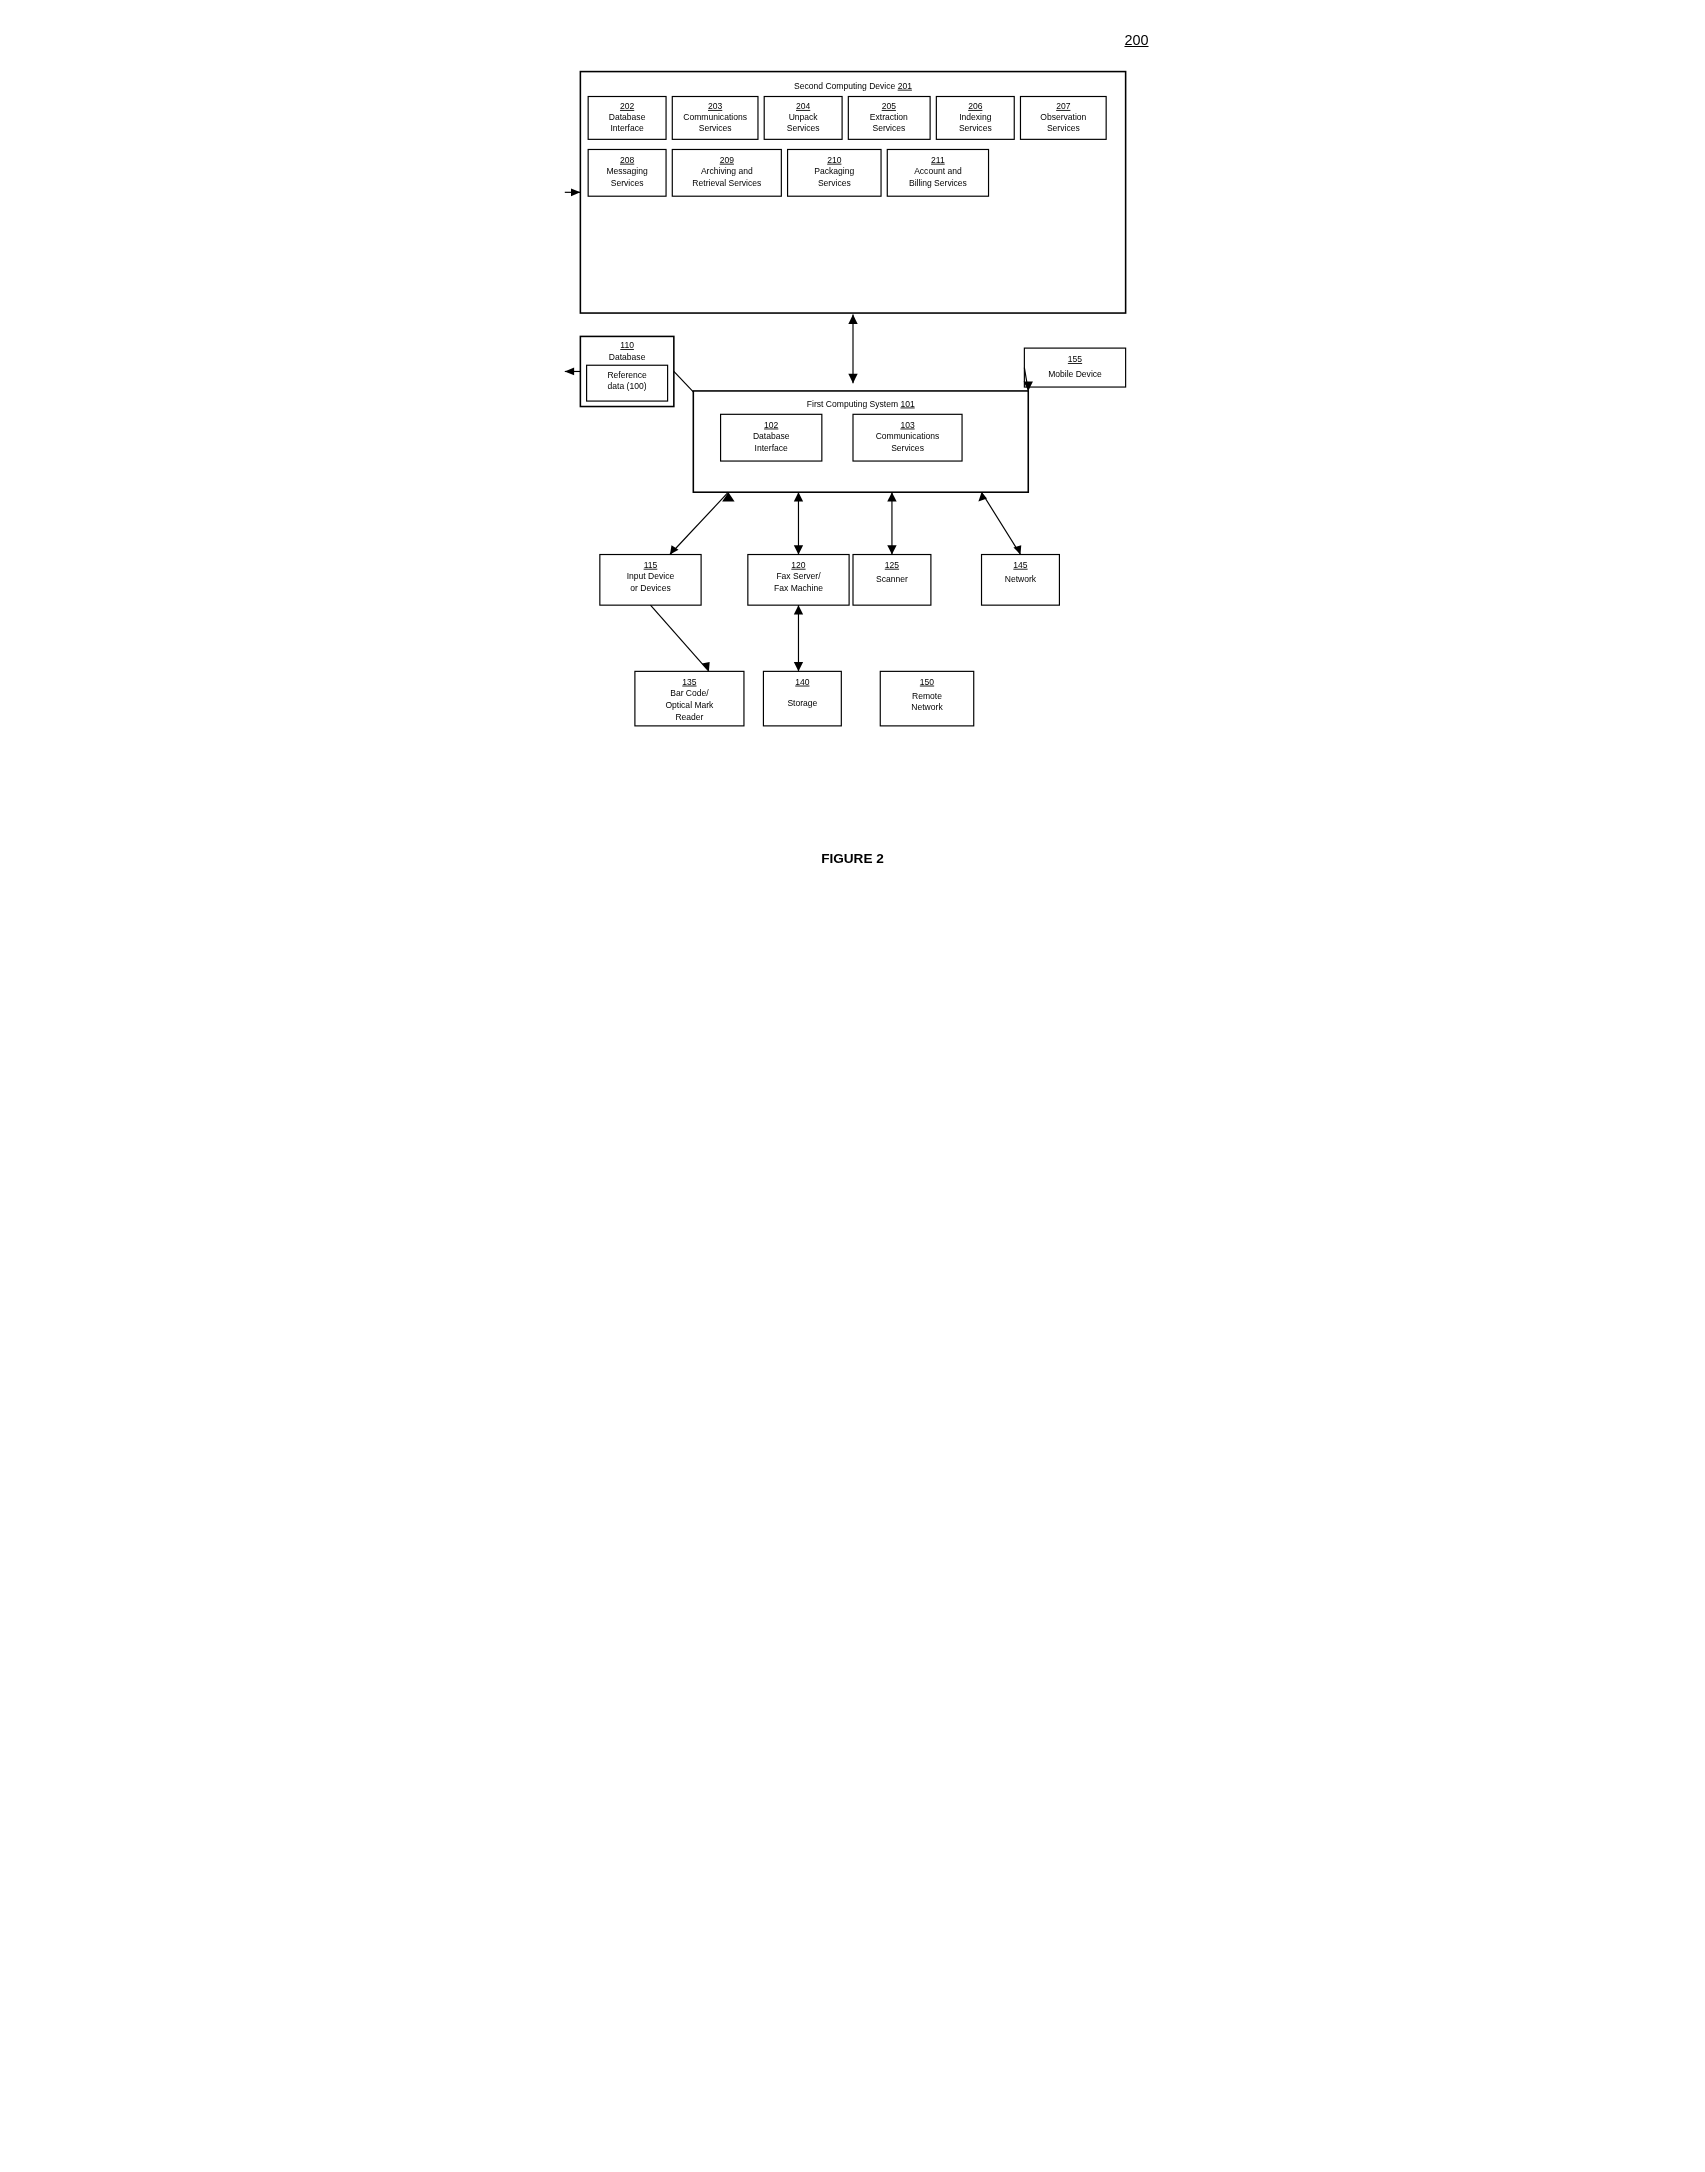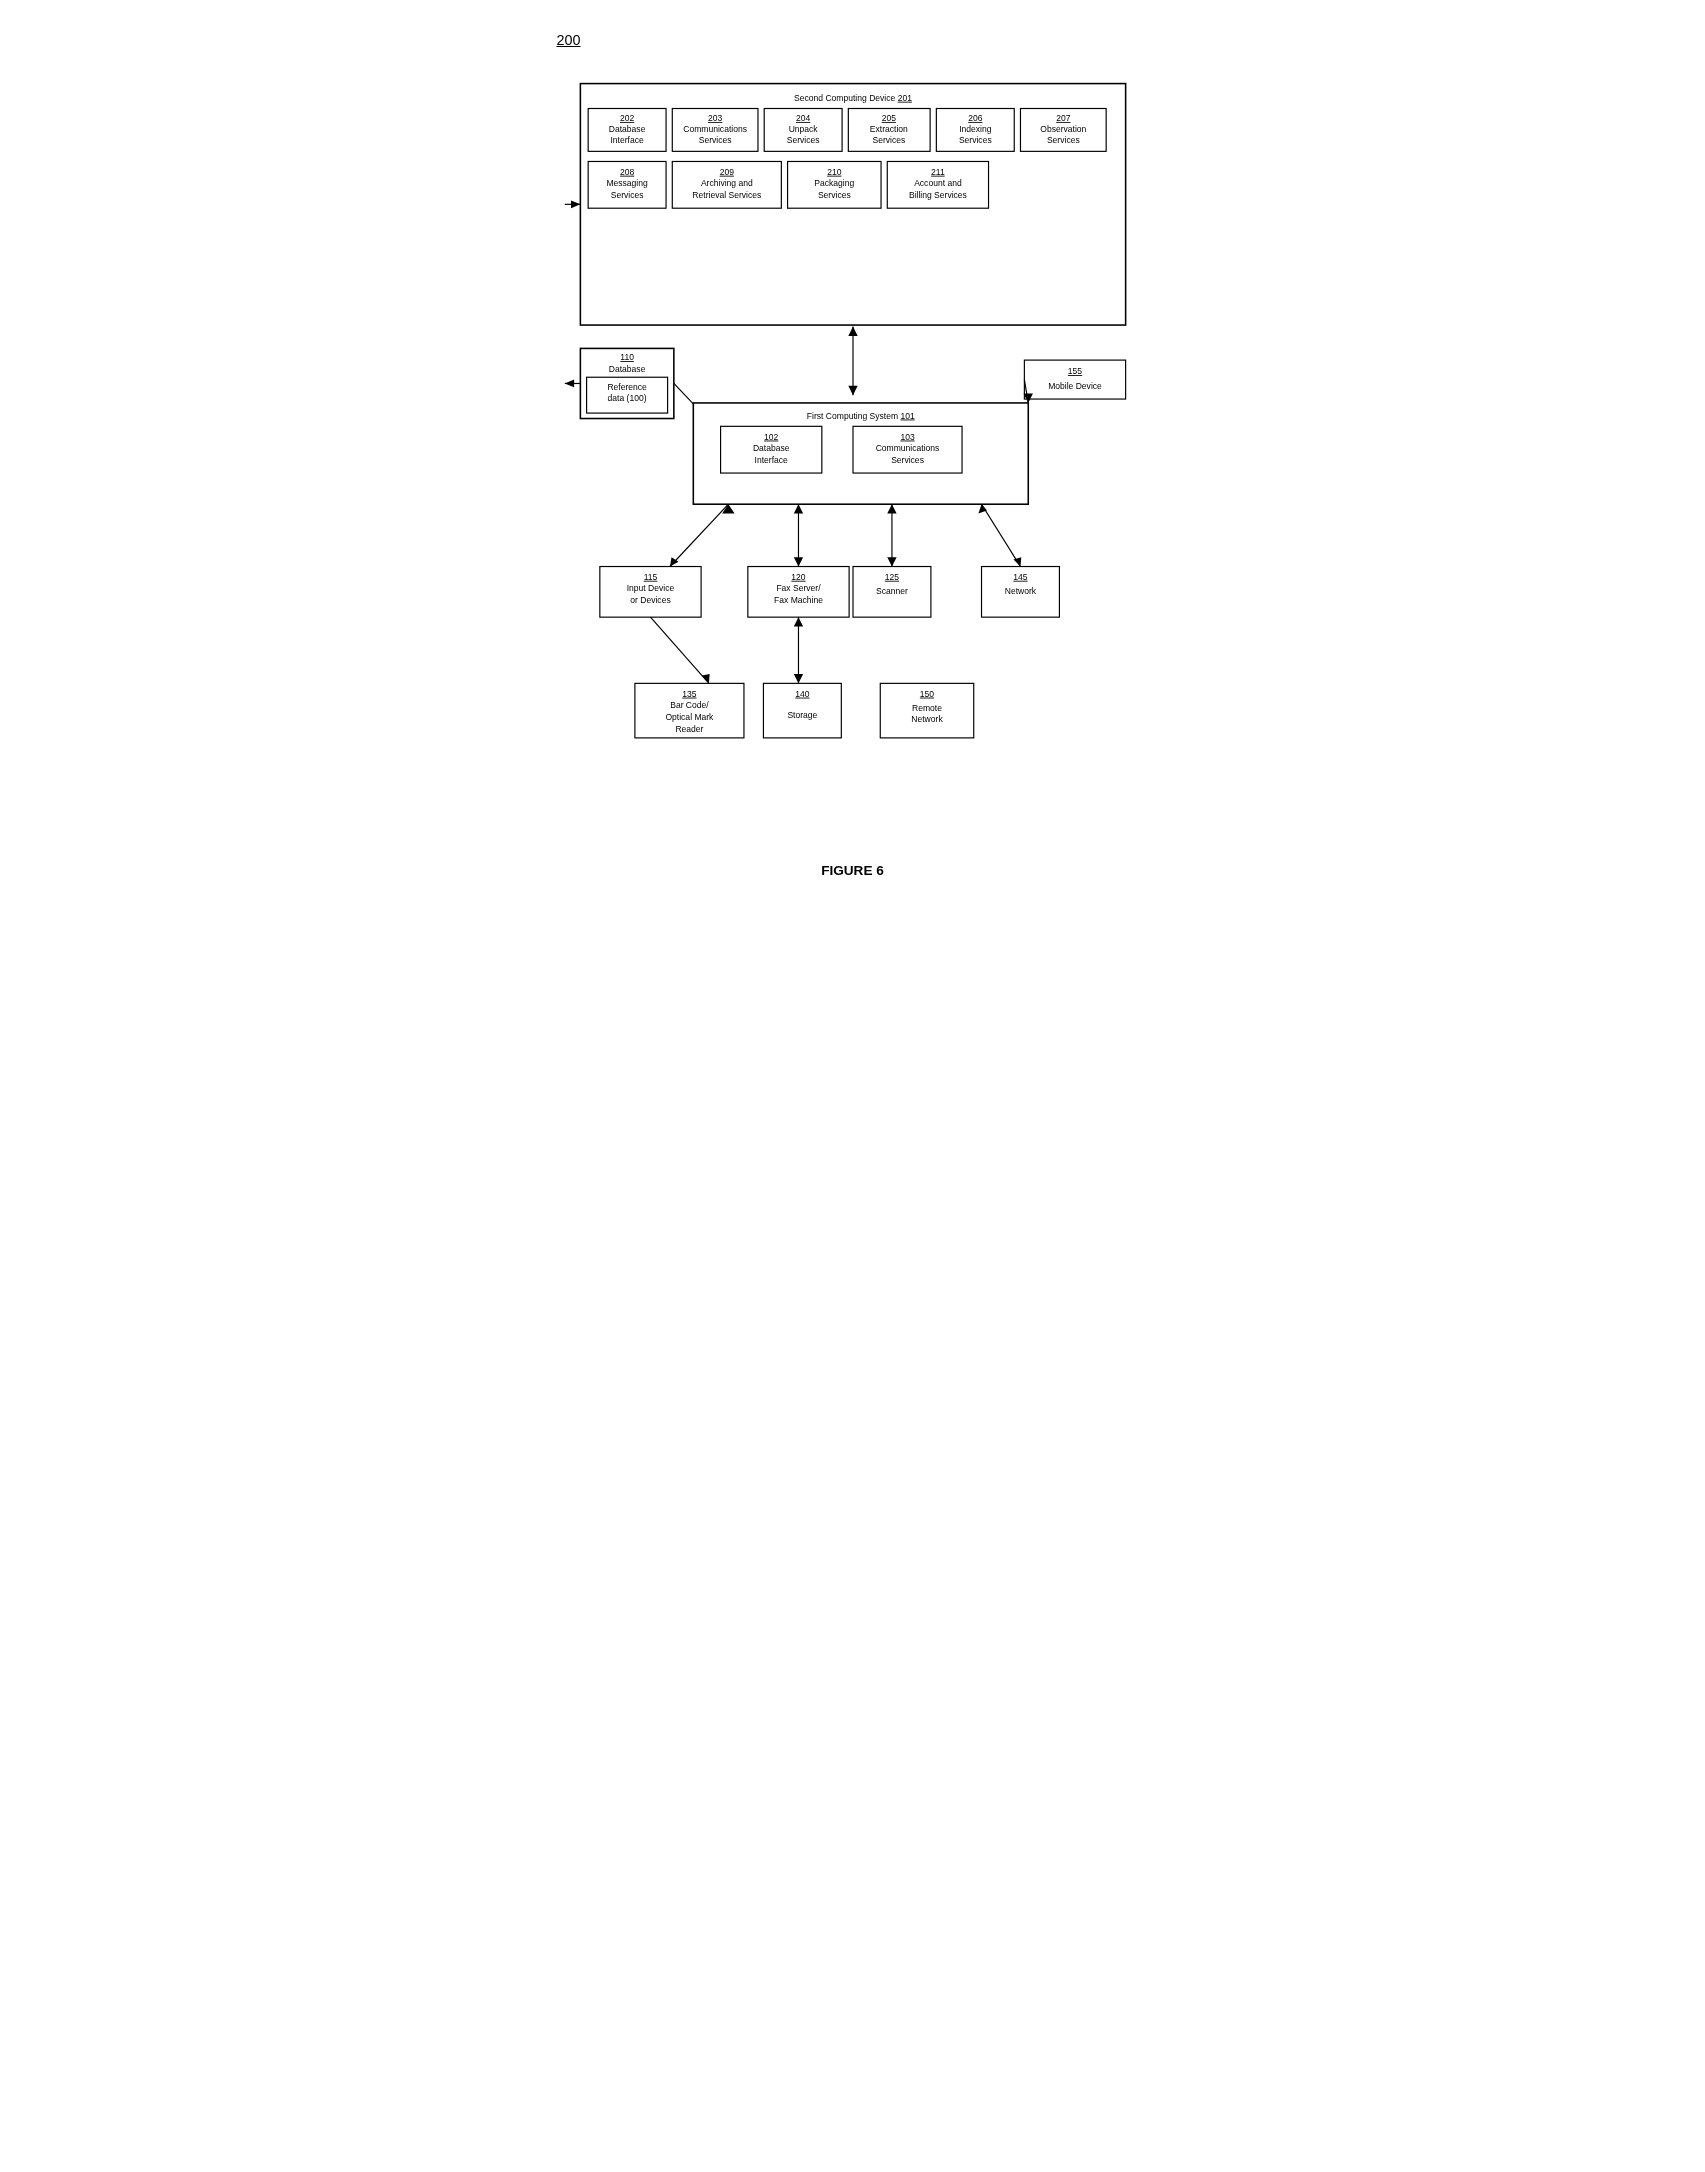--- a/index.html
+++ b/index.html
@@ -9,24 +9,24 @@
       font-size: 11.2px;
       display: flex;
       justify-content: center;
       padding: 16px;
     }
     .page {
       width: 624px;
       padding: 16px;
     }
     .fig-number {
-      text-align: left;
+      text-align: right;
       font-size: 14.4px;
       text-decoration: underline;
-      margin-bottom: 20px;
+      margin-bottom: 8px;
       font-weight: normal;
     }
 
     
     svg.diagram {
       width: 100%;
       height: auto;
       display: block;
     }
 
@@ -202,15 +202,15 @@
     <rect class="box-rect" x="415" y="790" width="120" height="70"></rect>
     <text class="center" x="475" y="807"><tspan text-decoration="underline">150</tspan></text>
     <text class="center" x="475" y="825">Remote</text>
     <text class="center" x="475" y="840">Network</text>
 
     <line x1="600" y1="400" x2="605" y2="430" stroke="black" stroke-width="1.5"></line>
     <polygon points="605,430 599,418 611,418" fill="black"></polygon>
 
   </svg>
 
-  <div class="figure-caption">FIGURE 6</div>
+  <div class="figure-caption">FIGURE 2</div>
 </div>
 
 
 </body></html>

